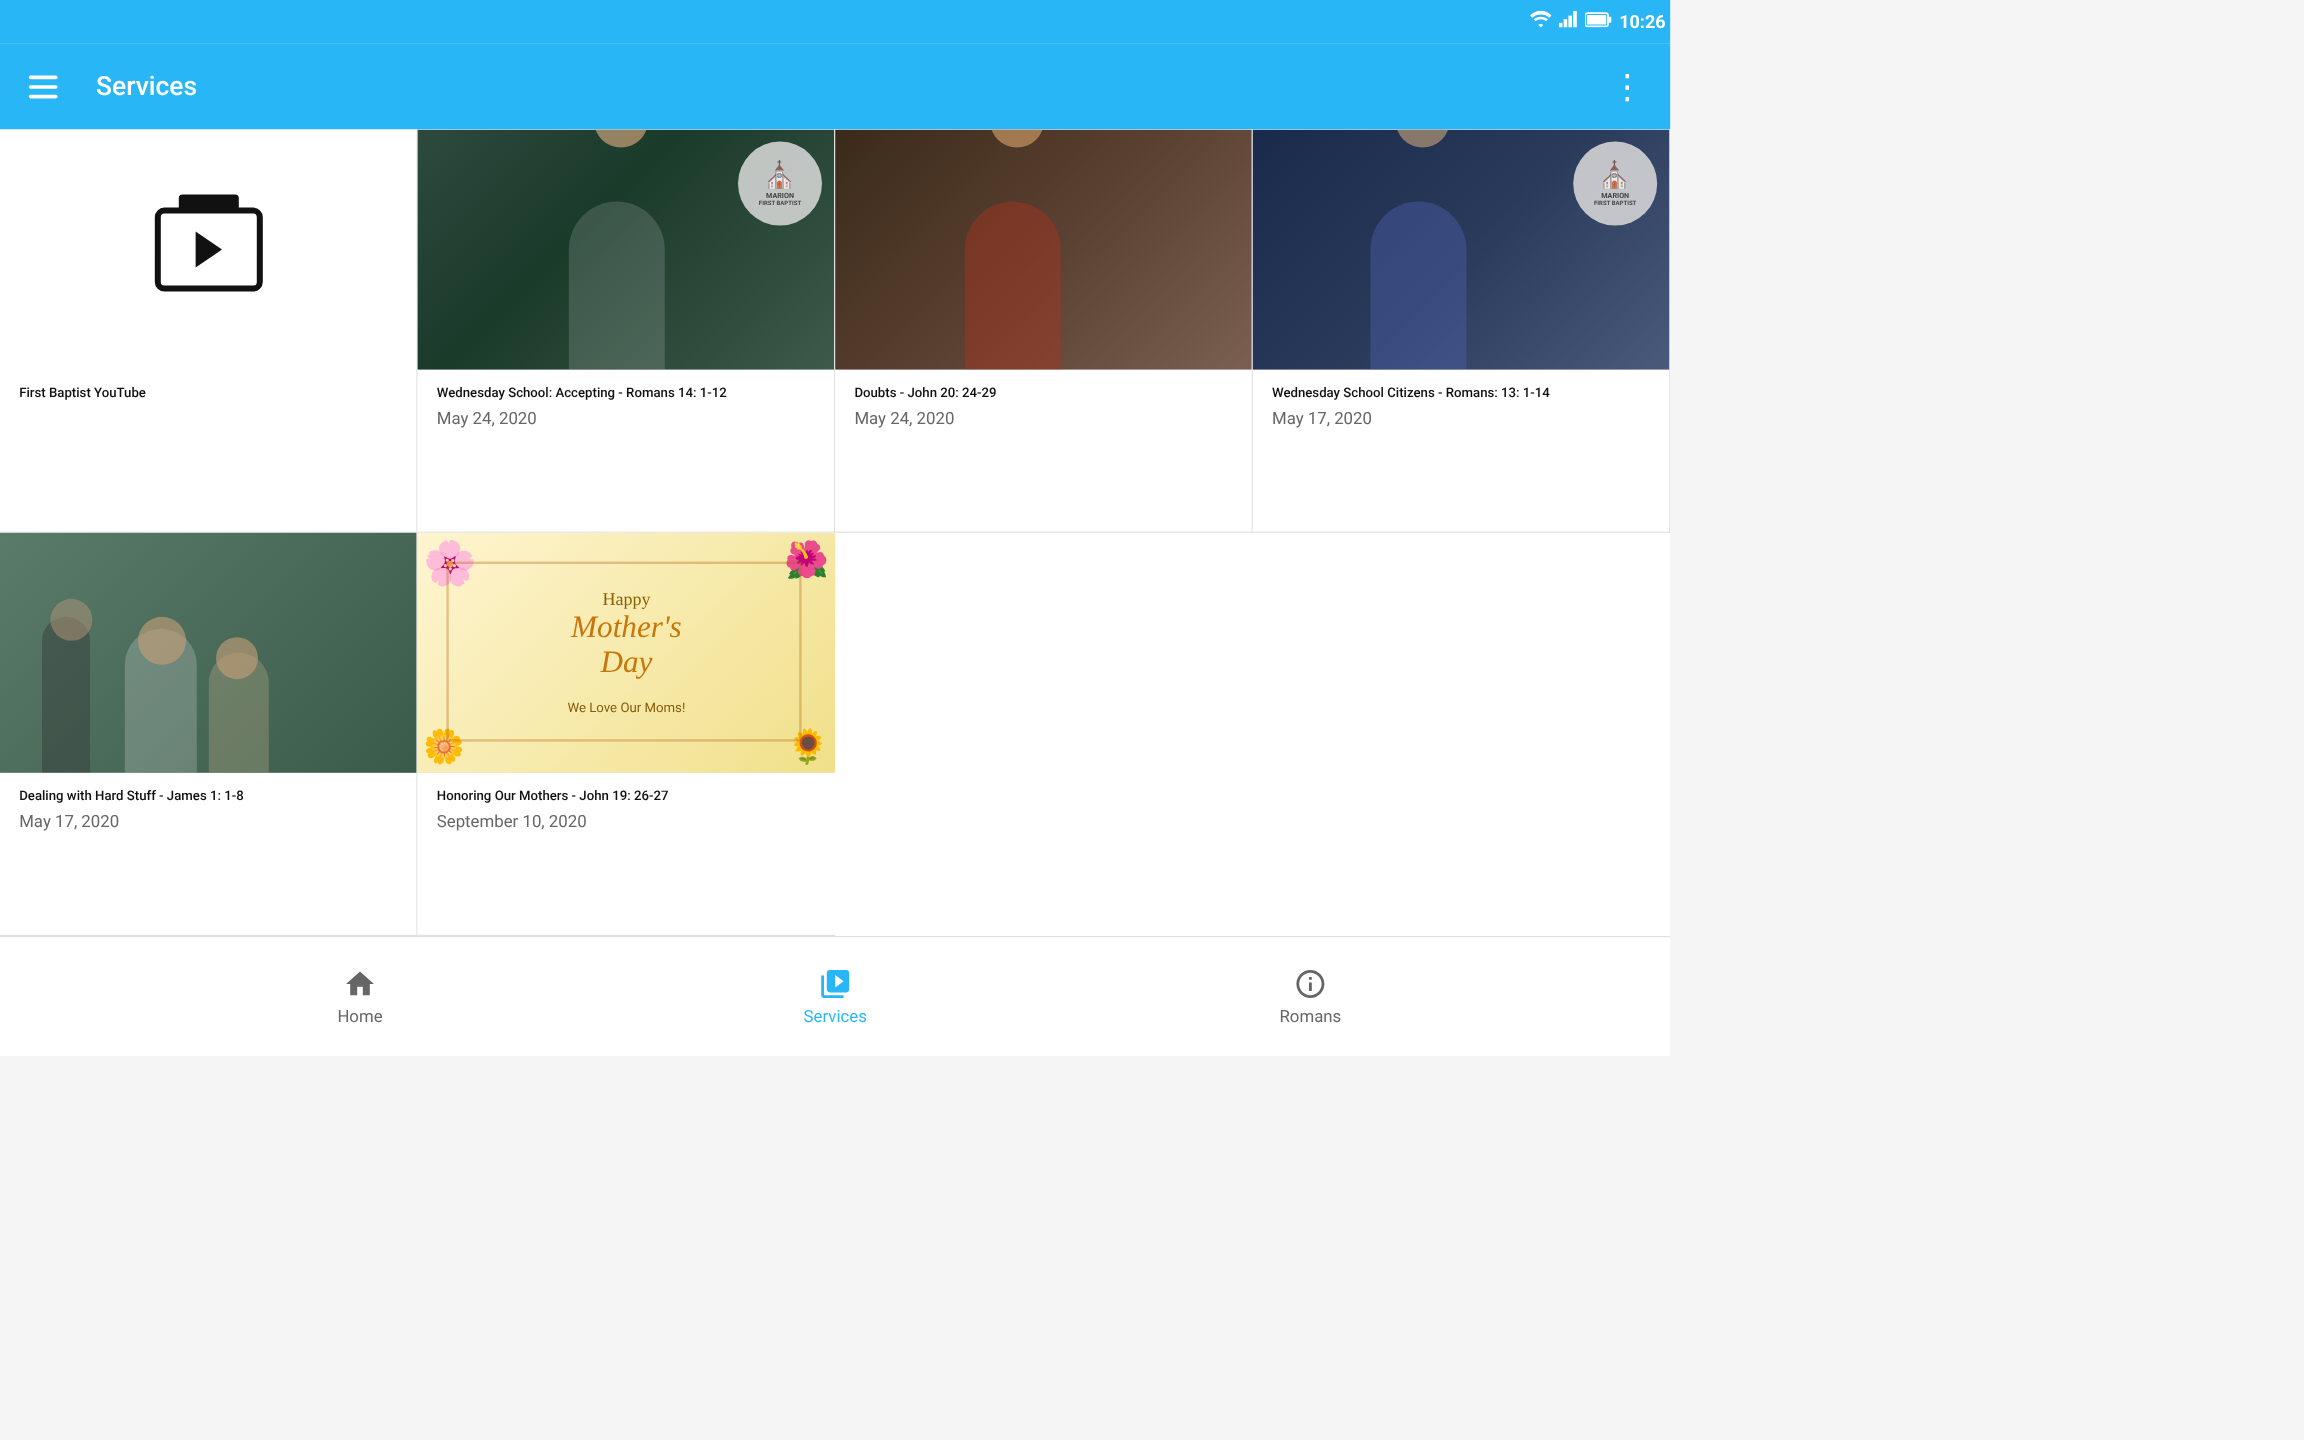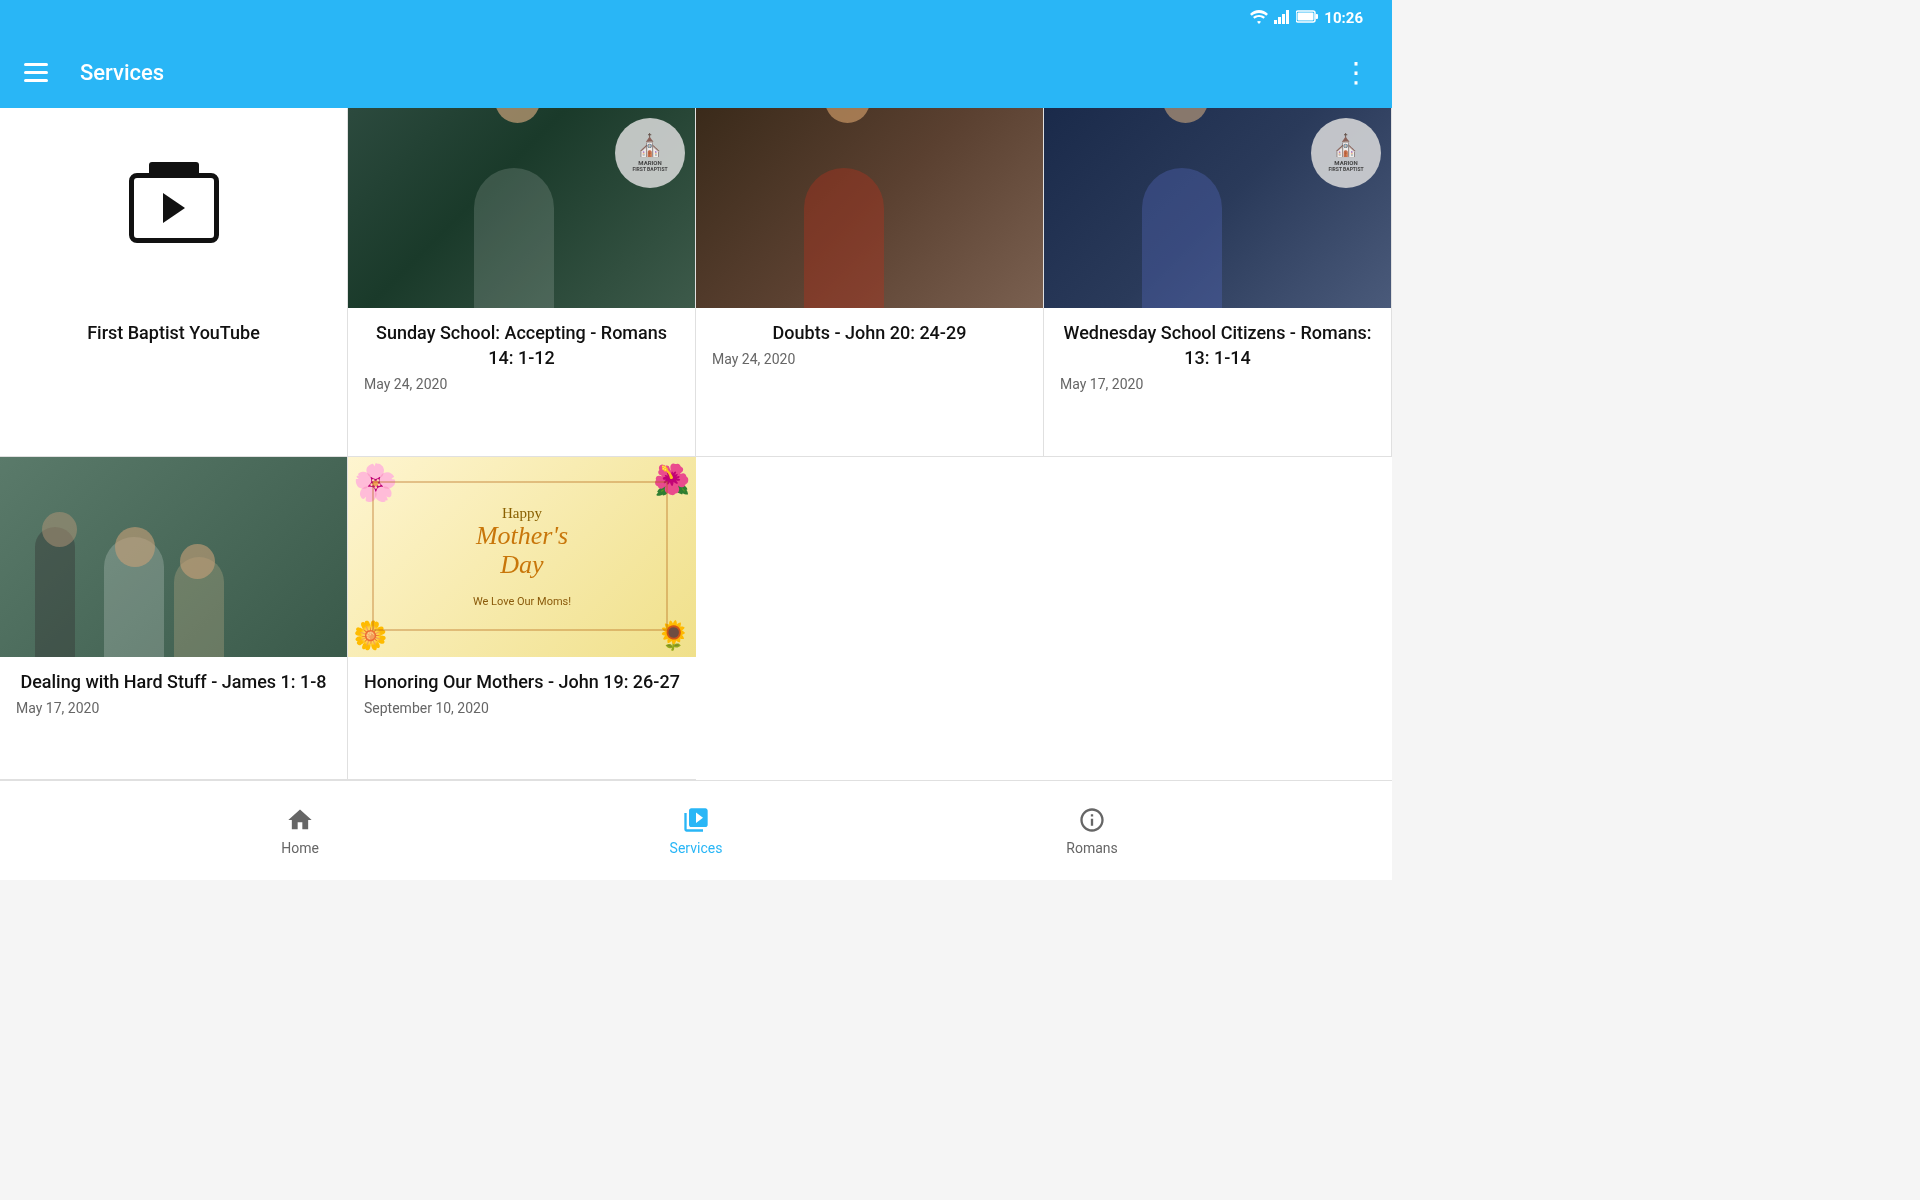--- a/index.html
+++ b/index.html
@@ -13,21 +13,21 @@
     }
 
     
     .status-bar {
       width: 100%;
       height: 36px;
       background: #29b6f6;
       display: flex;
       align-items: center;
       justify-content: flex-end;
-      padding: 0 29px;
+      padding: 0 4px;
       gap: 8px;
     }
     .status-icons {
       display: flex;
       align-items: center;
       gap: 6px;
     }
     .status-time {
       color: white;
       font-size: 15px;
@@ -148,26 +148,25 @@
       height: 0;
       border-left: 22px solid #111;
       border-top: 15px solid transparent;
       border-bottom: 15px solid transparent;
     }
 
     .video-info {
       padding: 12px 16px 16px;
     }
     .video-title {
-      font-size: 18px;
+      font-size: 11px;
       font-weight: 500;
       color: #111;
       line-height: 1.4;
       margin-bottom: 6px;
-      text-align: center;
     }
     .video-date {
       font-size: 14px;
       color: #666;
     }
 
     
     .thumb-person-dark {
       background: linear-gradient(135deg, #2c4a3e 0%, #1a3a2a 40%, #3d5a4a 100%);
       position: relative;
@@ -368,21 +367,21 @@
         <div class="speaker-figure"></div>
         <div class="speaker-head"></div>
       </div>
       <div class="marion-badge">
         <span class="church-icon">⛪</span>
         <span style="font-size:6px;line-height:1.1">MARION</span>
         <span style="font-size:5px;line-height:1.1">FIRST BAPTIST</span>
       </div>
     </div>
     <div class="video-info">
-      <div class="video-title">Sunday School: Accepting - Romans 14: 1-12</div>
+      <div class="video-title">Wednesday School: Accepting - Romans 14: 1-12</div>
       <div class="video-date">May 24, 2020</div>
     </div>
   </div>
 
   <div class="video-card">
     <div class="video-thumb thumb-person-red">
       <div class="thumb-content">
         <div class="speaker-figure" style="background:rgba(180,50,30,0.4); left:45%"></div>
         <div class="speaker-head" style="background:rgba(200,150,100,0.7); left:45%"></div>
       </div>

